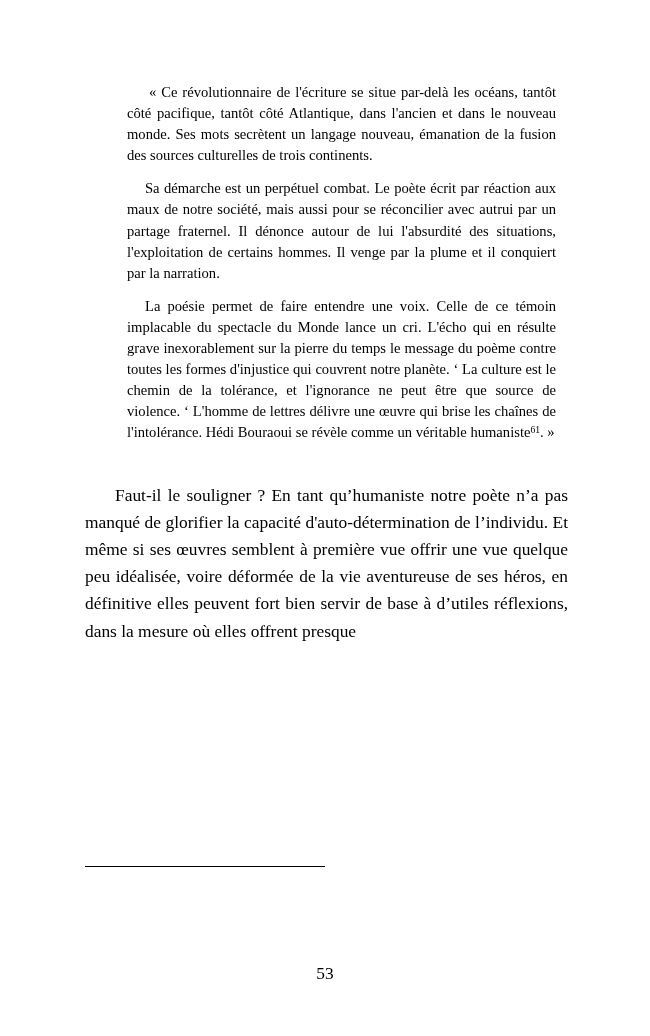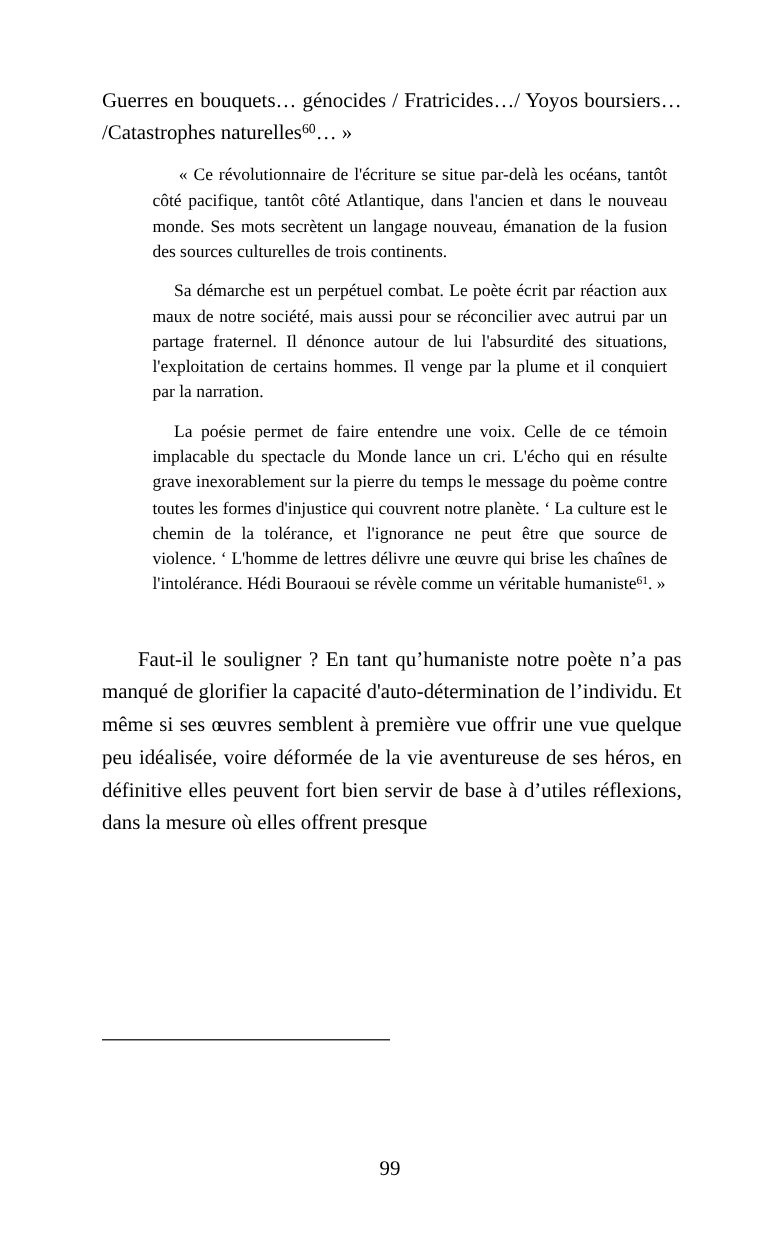--- a/index.html
+++ b/index.html
@@ -126,36 +126,35 @@
     line-height: 22px;
   }
 </style>
 </head>
 <body>
 
 <div class="page">
 
   <div class="content-area">
 
-    <p class="body-par no-indent"><span>Guerres en bouquets… génocides / Fratricides…/ Yoyos boursiers… /Catastrophes naturelles</span><sup class="fnref">60</sup><span>… »</span></p>
 
 
     <blockquote class="quote-block">
       <p class="quote-par first">«   Ce révolutionnaire de l'écriture se situe par-delà les océans, tantôt côté pacifique,    tantôt côté Atlantique, dans l'ancien et dans le nouveau monde. Ses    mots secrètent  un langage nouveau, émanation de  la fusion des sources culturelles de trois  continents.</p>
       <p class="quote-par">Sa démarche est un perpétuel combat. Le poète écrit par réaction aux maux de notre société, mais aussi pour se réconcilier avec autrui par un partage  fraternel. Il dénonce autour de lui l'absurdité des situations, l'exploitation de certains hommes. Il venge par la plume et il conquiert par la narration.</p>
       <p class="quote-par"><span>La poésie permet de faire entendre une voix. Celle de ce témoin implacable du spectacle du Monde lance un cri. L'écho qui en résulte grave inexorablement sur la pierre du temps le message du poème contre toutes les formes d'injustice qui couvrent notre planète. ‘ La culture est le chemin de la tolérance, et l'ignorance ne peut être que source de violence. ‘ L'homme de lettres délivre une œuvre qui brise les chaînes de l'intolérance. Hédi    Bouraoui se révèle comme un véritable humaniste</span><sup class="fnref">61</sup><span>. »</span></p>
     </blockquote>
 
     <div class="gap-line"></div>
 
     <p class="body-par indented">Faut-il le souligner ? En tant qu’humaniste notre poète n’a pas manqué de glorifier la capacité d'auto-détermination de l’individu.  Et même si ses œuvres semblent à première vue offrir une vue quelque peu idéalisée, voire déformée de la vie aventureuse de ses héros, en définitive elles peuvent fort bien servir de base à d’utiles réflexions, dans la mesure où elles offrent presque</p>
 
   </div>
 
   <div class="footnote-area">
     <hr class="footnote-rule">
 
 
   </div>
 
-  <div class="page-number">99</div>
+  <div class="page-number">53</div>
 
 </div>
 
 </body></html>

